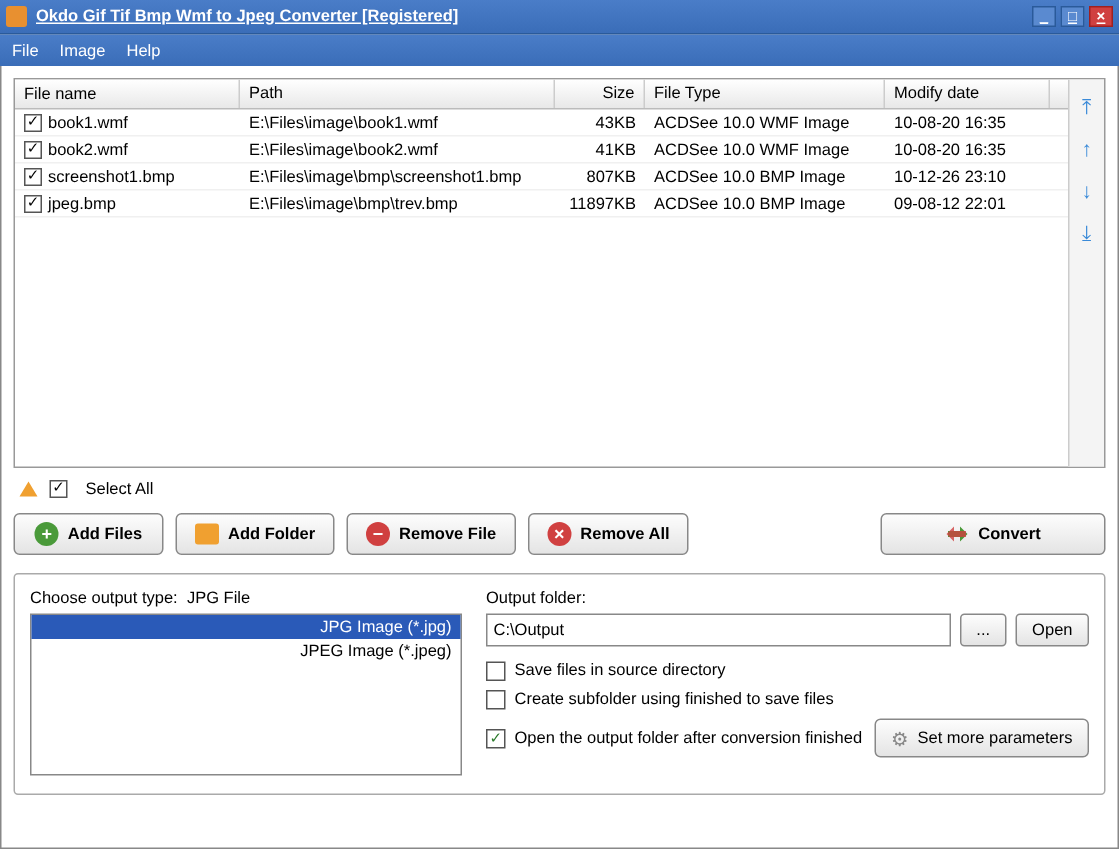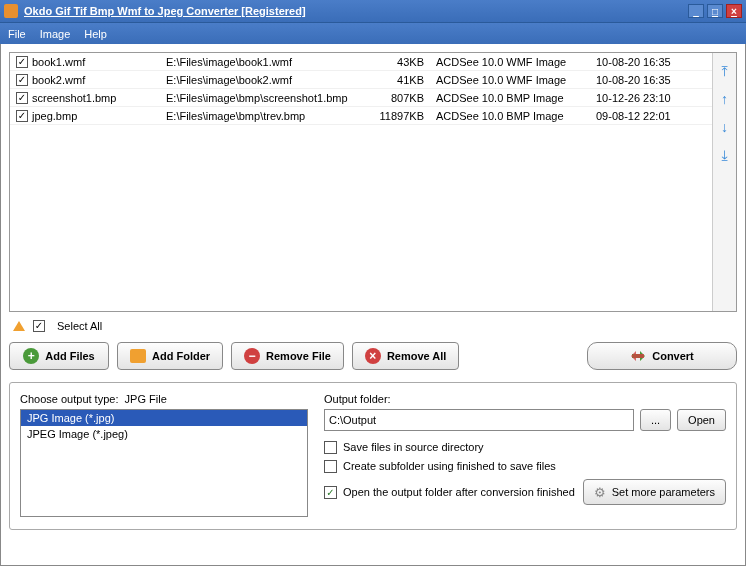--- a/index.html
+++ b/index.html
@@ -30,31 +30,31 @@
 .chk { width: 12px; height: 12px; border: 1px solid #555; margin-right: 4px; display: inline-flex; align-items: center; justify-content: center; font-size: 10px; line-height: 1; }
 
 .sidebtns { width: 24px; background: #f4f4f4; border-left: 1px solid #ccc; display: flex; flex-direction: column; align-items: center; padding-top: 10px; gap: 12px; }
 .sidebtns .arr { width: 16px; height: 16px; color: #3a8ad8; cursor: pointer; display: flex; align-items: center; justify-content: center; font-size: 14px; }
 
 .selectall-row { display: flex; align-items: center; margin: 8px 0 10px 0; gap: 8px; }
 .up-icon { width: 0; height: 0; border-left: 6px solid transparent; border-right: 6px solid transparent; border-bottom: 10px solid #f0a030; margin-left: 4px; }
 
 .btnrow { display: flex; gap: 8px; margin-bottom: 12px; }
 .btn3d { background: linear-gradient(to bottom, #fdfdfd, #e4e4e4); border: 1px solid #888; border-radius: 4px; height: 28px; padding: 0 12px; display: flex; align-items: center; gap: 6px; cursor: pointer; min-width: 100px; justify-content: center; font-weight: bold; font-size: 12px; }
-.btn3d.wide { min-width: 150px; border-radius: 10px; }
+.btn3d.wide { min-width: 150px; }
 .iconcirc { width: 16px; height: 16px; border-radius: 50%; display: inline-flex; align-items: center; justify-content: center; color: #fff; font-size: 12px; font-weight: bold; }
 .ic-add { background: #4a9a3a; }
 .ic-folder { width: 16px; height: 14px; background: #f0a030; border-radius: 2px; }
 .ic-remove { background: #d04040; }
 .ic-convert { width: 16px; height: 16px; }
 
 .bottom { display: flex; gap: 16px; border: 1px solid #aaa; border-radius: 3px; padding: 10px; height: 148px; }
 .leftcol { width: 288px; }
 .leftcol .lbl { margin-bottom: 4px; }
-.optlist { border: 1px solid #888; height: 108px; background: #fff; }
+.optlist { border: 1px solid #888; height: 108px; background: #fff; text-align: right; }
 .optlist .opt { padding: 2px 6px; cursor: pointer; }
 .optlist .opt.sel { background: #2a5ab8; color: #fff; }
 
 .rightcol { flex: 1; }
 .rlbl { margin-bottom: 4px; }
 .pathrow { display: flex; gap: 6px; margin-bottom: 10px; }
 .pathrow input { flex: 1; border: 1px solid #888; height: 22px; padding: 0 4px; }
 .smbtn { background: linear-gradient(to bottom, #fdfdfd, #e4e4e4); border: 1px solid #888; border-radius: 3px; height: 22px; padding: 0 10px; cursor: pointer; font-size: 11px; }
 .chkrow { display: flex; align-items: flex-start; margin-bottom: 6px; gap: 6px; }
 .chkbox { width: 13px; height: 13px; border: 1px solid #555; display: inline-flex; align-items: center; justify-content: center; font-size: 10px; color: #2a7a2a; }
@@ -75,20 +75,27 @@
 <div class="menubar">
   <span class="mitem">File</span>
   <span class="mitem">Image</span>
   <span class="mitem">Help</span>
 </div>
 
 <div class="main">
 
   <div class="filepanel">
     <div class="filetable">
+      <div class="fthead">
+        <div class="col col-name">File name</div>
+        <div class="col col-path">Path</div>
+        <div class="col col-size">Size</div>
+        <div class="col col-type">File Type</div>
+        <div class="col col-date">Modify date</div>
+      </div>
       <div class="ftbody" id="ftbody">
           <div class="row">
             <div class="cell col-name">
               <span class="chk">✓</span>
               <span>book1.wmf</span>
             </div>
             <div class="cell col-path">E:\Files\image\book1.wmf</div>
             <div class="cell col-size">43KB</div>
             <div class="cell col-type">ACDSee 10.0 WMF Image</div>
             <div class="cell col-date">10-08-20 16:35</div>

